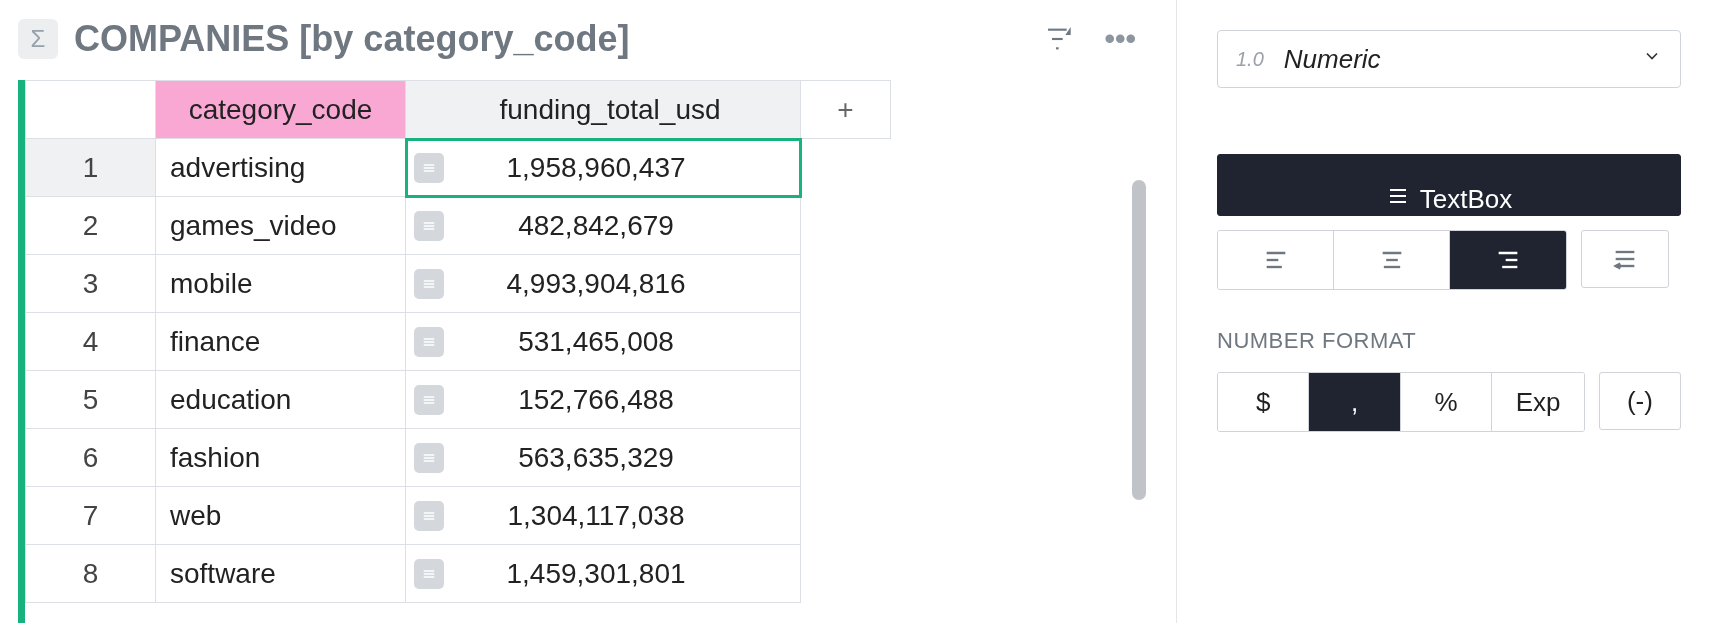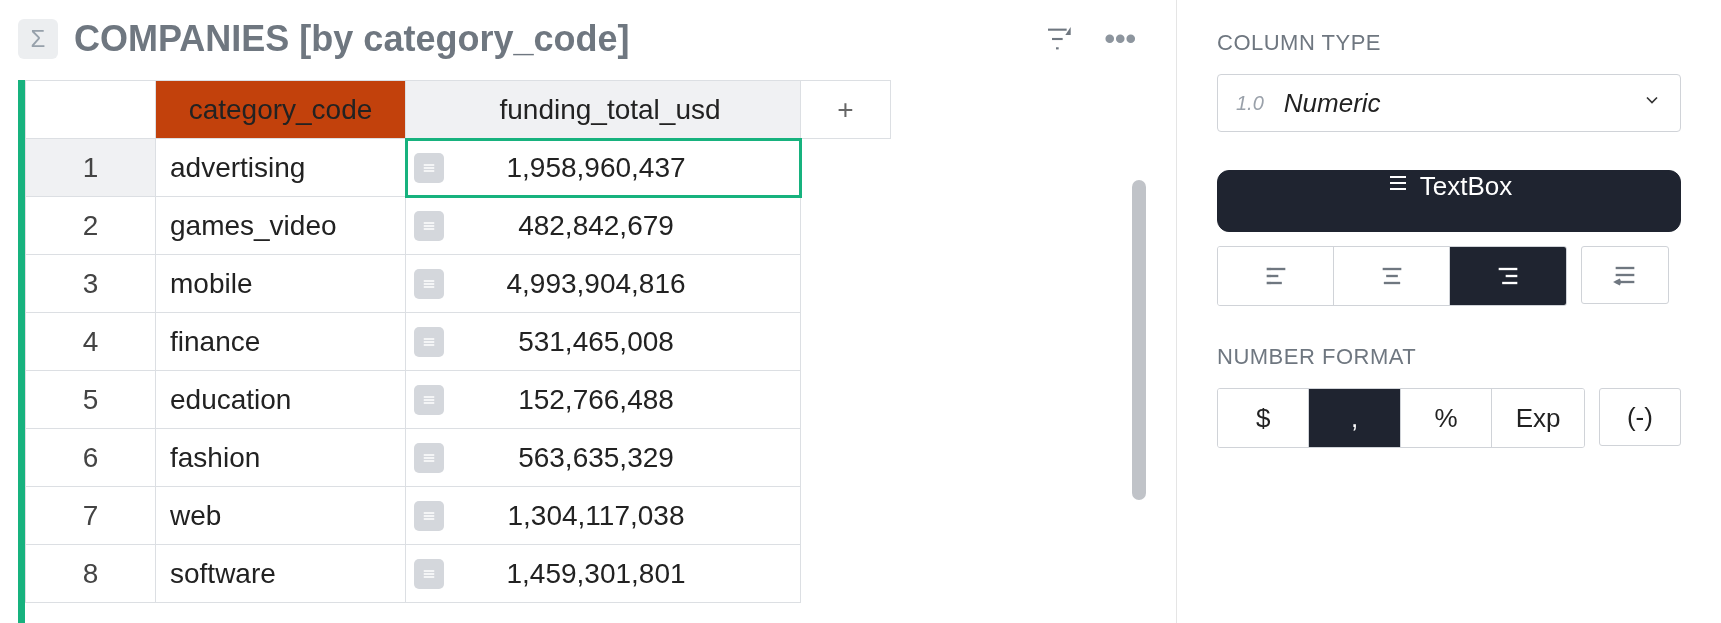--- a/index.html
+++ b/index.html
@@ -10,40 +10,40 @@
 .header { display: flex; align-items: center; gap: 16px; margin-bottom: 20px; padding-right: 40px; }
 .sigma-box { width: 40px; height: 40px; border-radius: 6px; background: #eceef0; color: #97a1ab; display: flex; align-items: center; justify-content: center; font-size: 24px; font-weight: 500; }
 .title { font-size: 36px; color: #6f7780; font-weight: 700; flex: 1; }
 .header-actions { display: flex; align-items: center; gap: 28px; color: #6f7780; }
 .filter-icon svg, .more-icon svg { display: block; }
 .more-dots { font-size: 30px; letter-spacing: 0px; color: #8d959e; font-weight: 900; }
 .grid-wrap { flex: 1; position: relative; overflow: hidden; }
 .grid { border-left: 7px solid #17b27e; position: absolute; left: 0; top: 0; right: 0; bottom: 0; }
 table { border-collapse: collapse; }
 th, td { border: 1px solid #dcdfe3; font-size: 28px; height: 58px; }
-th { font-weight: 400; background: #c2410c; color: #222; }
+th { font-weight: 400; background: #f9a8d4; color: #222; }
 .col-rownum { width: 130px; text-align: center; color: #444; }
 thead th.col-rownum { background: #fff; }
 .col-cat { width: 250px; padding: 0 14px; text-align: left; }
 thead th.col-cat { text-align: center; }
 .col-fund { width: 395px; text-align: center; padding: 0 14px 0 0; position: relative; }
 thead th.col-fund { text-align: center; background: #f0f1f3; padding-left: 28px; }
 .col-add { width: 90px; text-align: center; color: #666; font-size: 28px; }
 thead th.col-add { background: #fff; }
 .cell-badge { position: absolute; left: 8px; top: 50%; transform: translateY(-50%); width: 30px; height: 30px; background: #d4d7dc; border-radius: 5px; display: flex; align-items: center; justify-content: center; color: #fff; }
 .cell-badge svg { width: 18px; height: 18px; stroke: #fff; stroke-width: 2; }
 tbody tr:first-child td.col-fund { outline: 3px solid #17b27e; outline-offset: -2px; z-index: 2; position: relative; }
 tbody tr:first-child td.col-rownum { background: #f0f1f3; }
 .vscroll { position: absolute; right: 30px; top: 100px; width: 14px; height: 320px; background: #c0c3c8; border-radius: 7px; }
 .section-label { font-size: 22px; color: #6f7780; letter-spacing: 0.5px; margin-bottom: 18px; font-weight: 400; }
 .select-box { border: 1px solid #d0d3d8; border-radius: 4px; height: 58px; display: flex; align-items: center; padding: 0 18px; font-size: 26px; color: #222; position: relative; cursor: pointer; font-style: italic; }
 .select-box .prefix { color: #9aa1aa; font-size: 20px; margin-right: 20px; }
 .select-box .chev { position: absolute; right: 18px; font-size: 22px; color: #333; }
 .format-row { display: flex; gap: 10px; margin-bottom: 14px; }
-.fmt-btn { flex: 1; height: 62px; border: 1px solid #d0d3d8; border-radius: 12px; background: #fff; display: flex; align-items: flex-start; justify-content: center; gap: 10px; font-size: 26px; color: #222; cursor: pointer; }
+.fmt-btn { flex: 1; height: 62px; border: 1px solid #d0d3d8; border-radius: 3px; background: #fff; display: flex; align-items: flex-end; justify-content: center; gap: 10px; font-size: 26px; color: #222; cursor: pointer; margin-top: 28px; }
 .fmt-btn.active { background: #1f2430; color: #fff; border-color: #1f2430; }
 .align-row { display: flex; gap: 14px; }
 .align-group { display: flex; border: 1px solid #d0d3d8; border-radius: 3px; overflow: hidden; }
 .align-btn { width: 116px; height: 58px; display: flex; align-items: center; justify-content: center; background: #fff; cursor: pointer; border-right: 1px solid #d0d3d8; }
 .align-btn:last-child { border-right: none; }
 .align-btn.active { background: #1f2430; }
 .align-btn.active svg { stroke: #fff; }
 .align-single { border: 1px solid #d0d3d8; border-radius: 3px; width: 88px; height: 58px; display: flex; align-items: center; justify-content: center; background: #fff; cursor: pointer; }
 .num-row { display: flex; gap: 14px; }
 .num-group { display: flex; border: 1px solid #d0d3d8; border-radius: 3px; overflow: hidden; }
@@ -175,21 +175,20 @@
               </tr>
             </tbody>
         </table>
       </div>
       <div class="vscroll"></div>
     </div>
   </div>
 
   <div class="right-pane">
     <div class="section">
-      <div class="section-label">COLUMN TYPE</div>
       <div class="select-box">
         <span class="prefix">1.0</span>
         <span>Numeric</span>
         <span class="chev">
           <svg width="20" height="20" viewBox="0 0 24 24" fill="none" stroke="#333" stroke-width="2">
               <polyline points="6 9 12 15 18 9"></polyline>
             </svg>
         </span>
       </div>
     </div>

